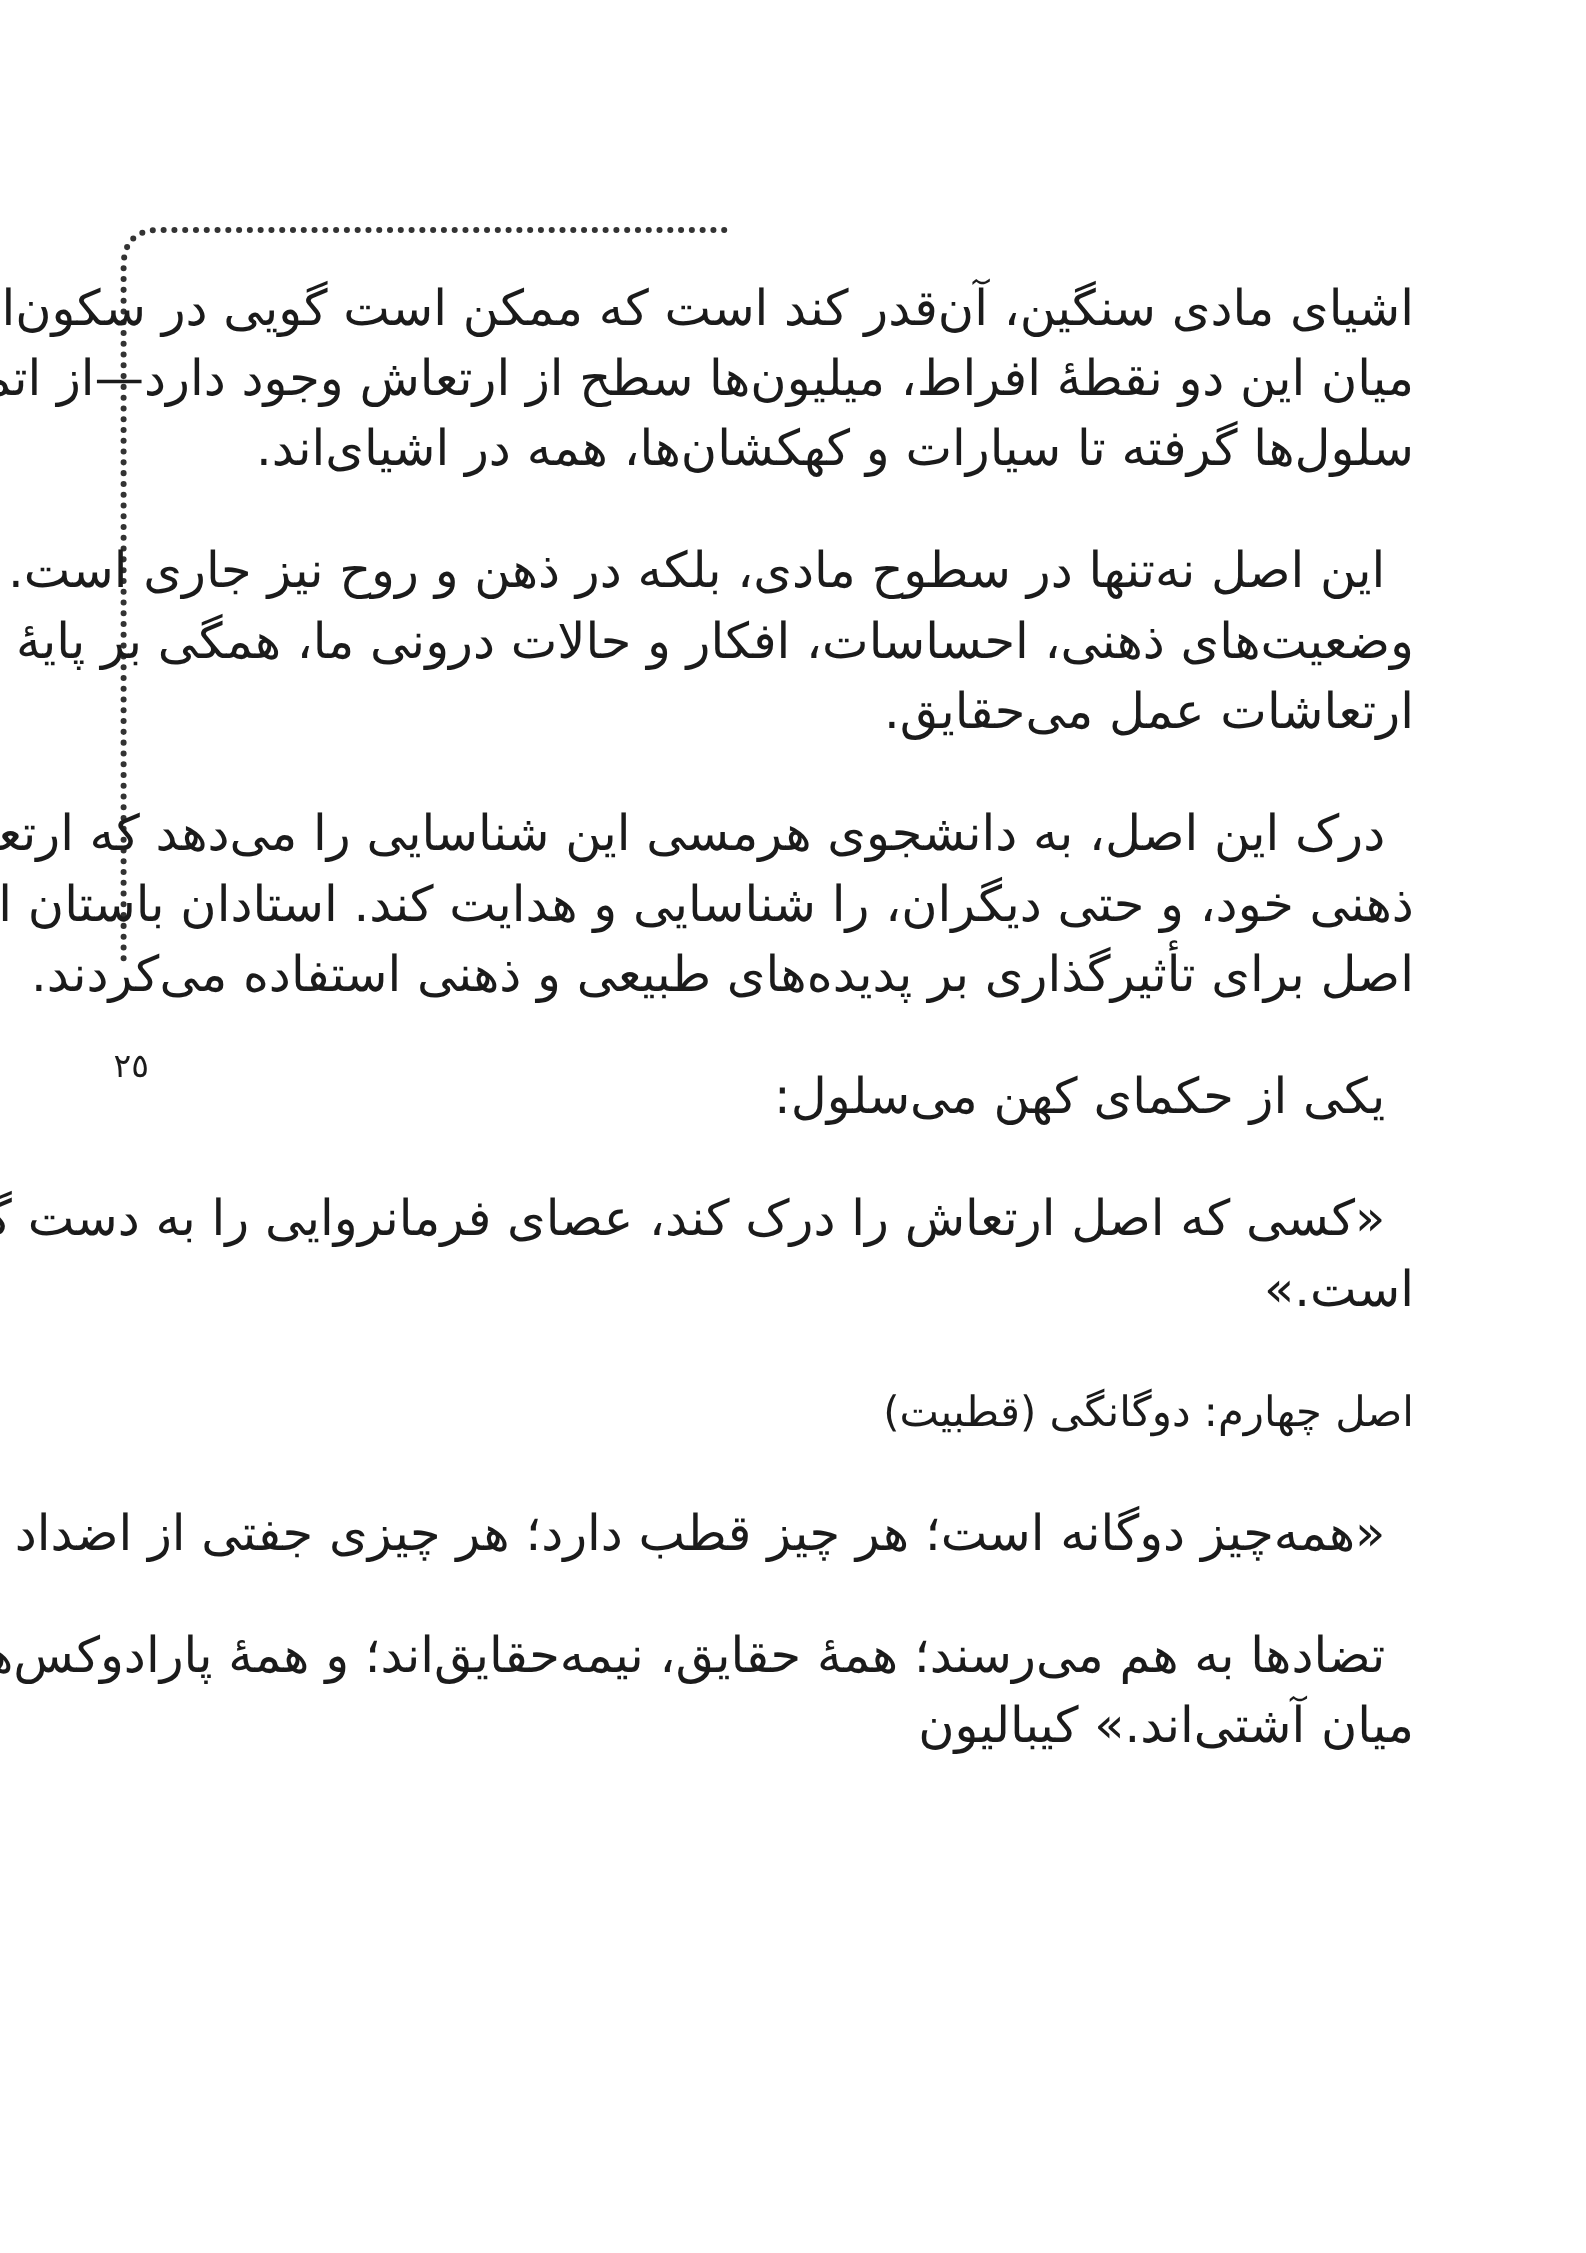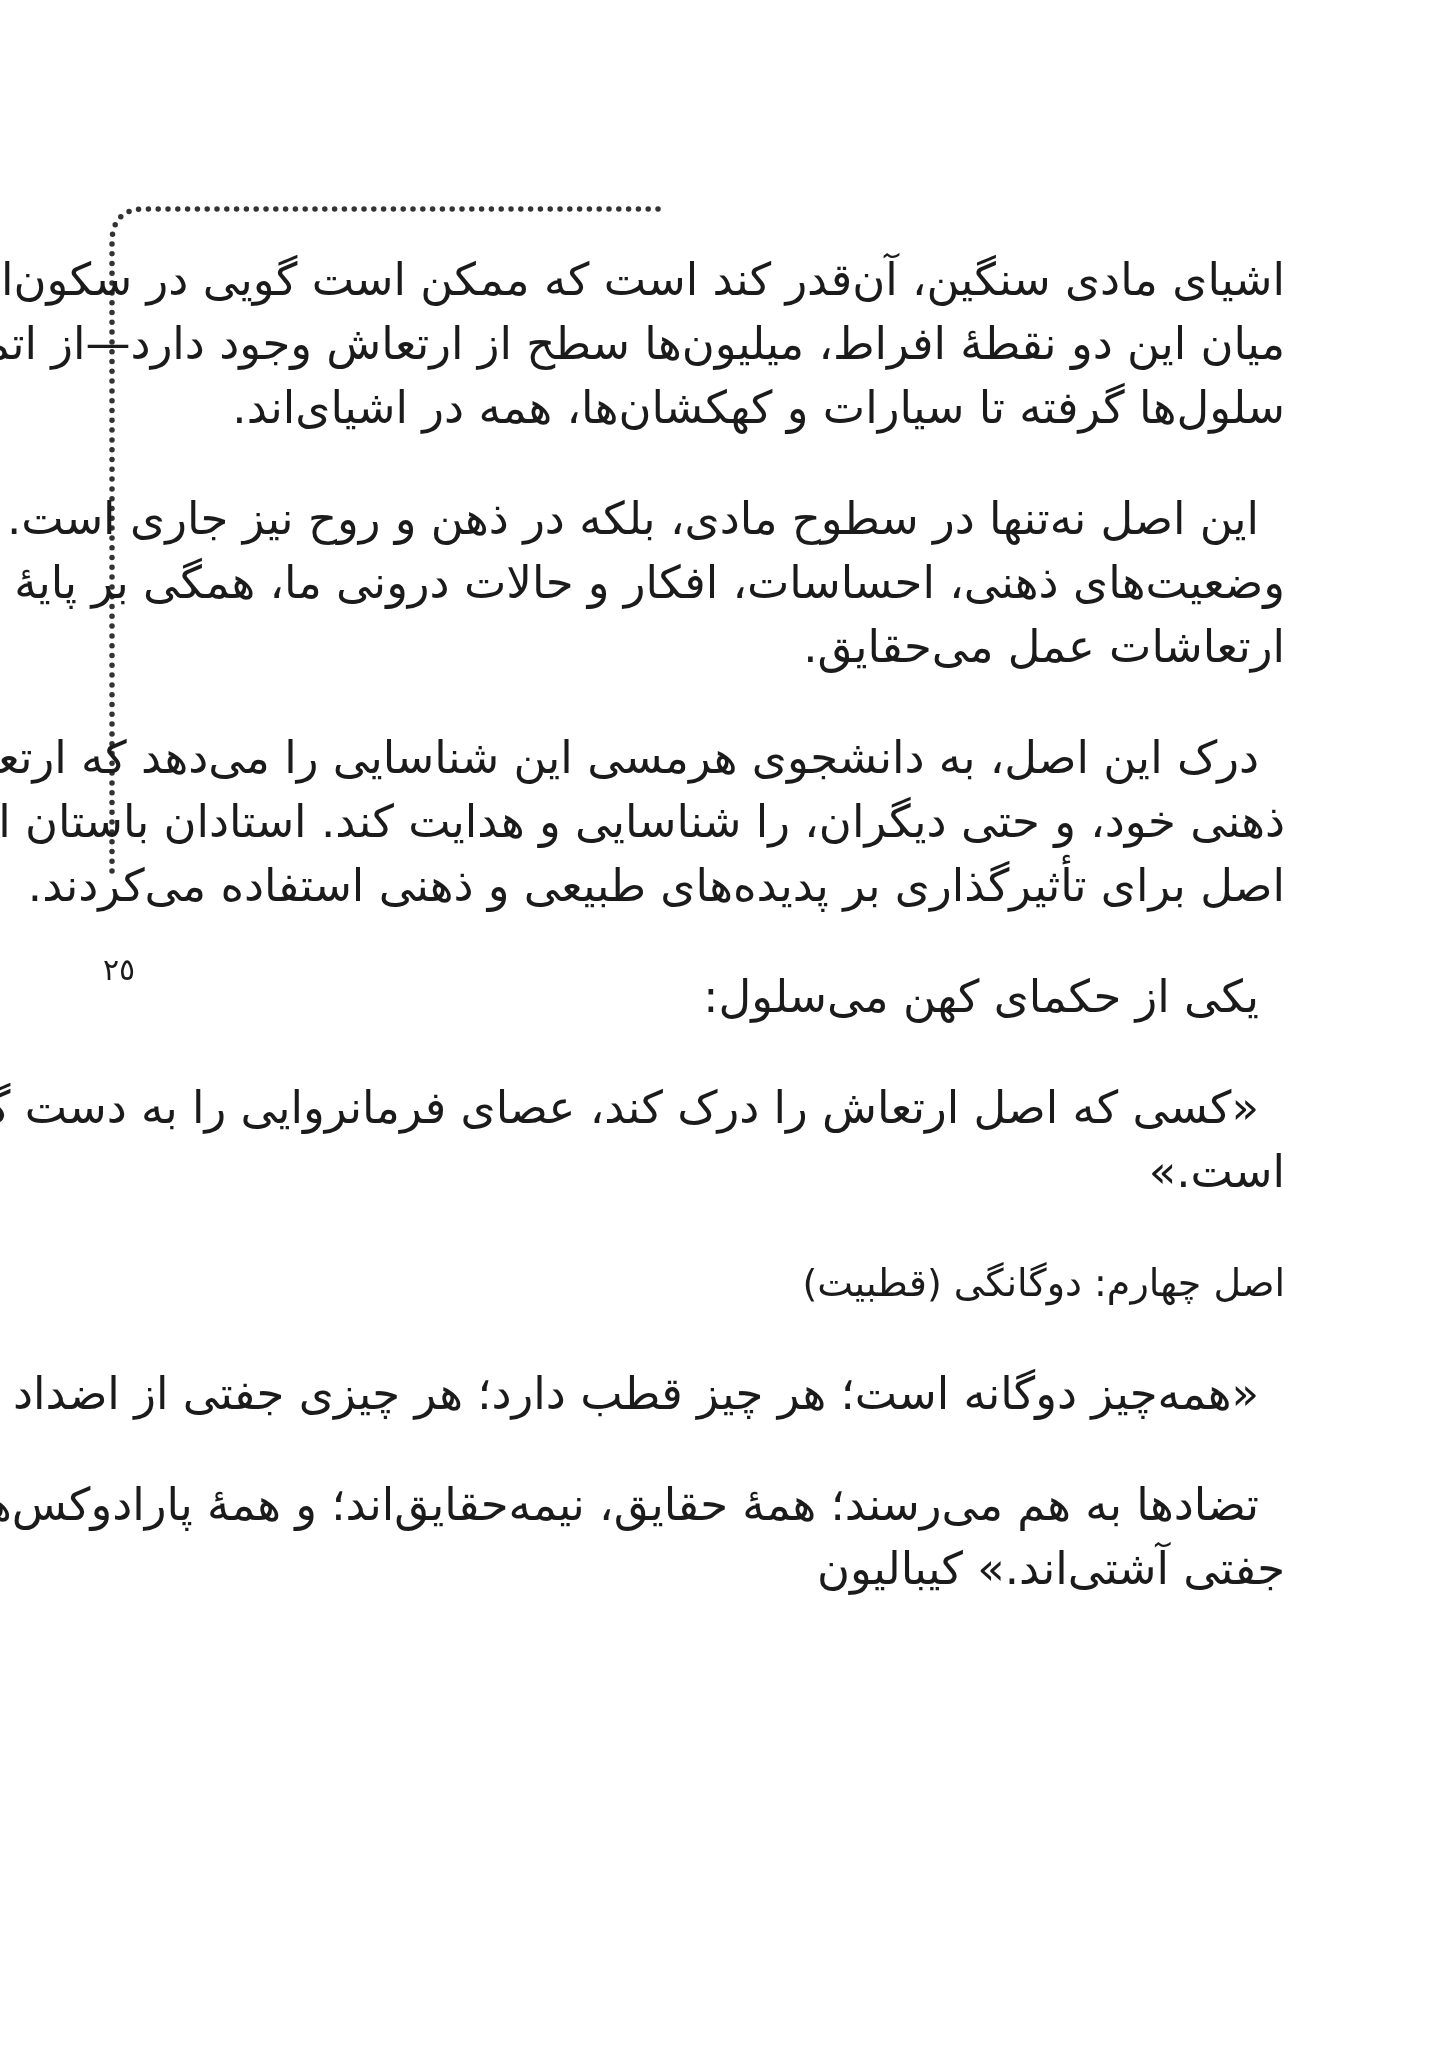--- a/index.html
+++ b/index.html
@@ -105,17 +105,17 @@
 
     <h2 class="heading">اصل چهارم: دوگانگی (قطبیت)</h2>
 
     <p>
       <span class="line ind">«همه‌چیز دوگانه است؛ هر چیز قطب دارد؛ هر چیزی جفتی از اضداد دارد.</span>
     </p>
 
 
     <p>
       <span class="line ind">تضادها به هم می‌رسند؛ همهٔ حقایق، نیمه‌حقایق‌اند؛ و همهٔ پارادوکس‌ها،</span>
-      <span class="line">جفتی آشتی‌اند.» کیبالیون</span>
+      <span class="line">میان آشتی‌اند.» کیبالیون</span>
     </p>
 
   </main>
 </div>
 
 </body></html>

